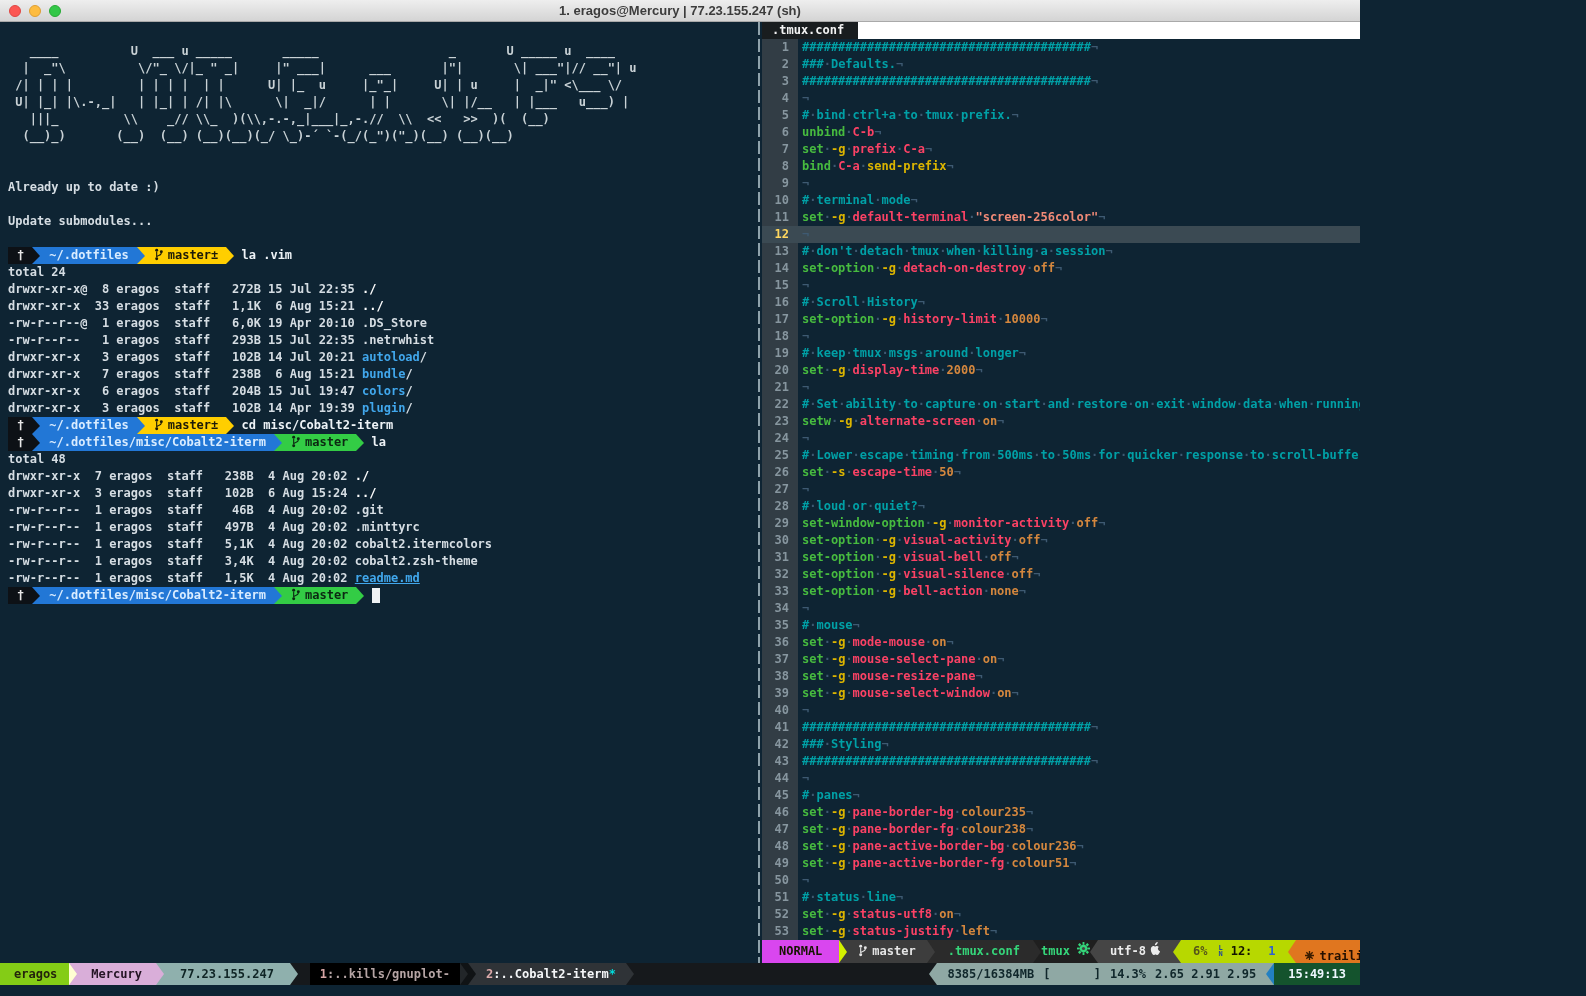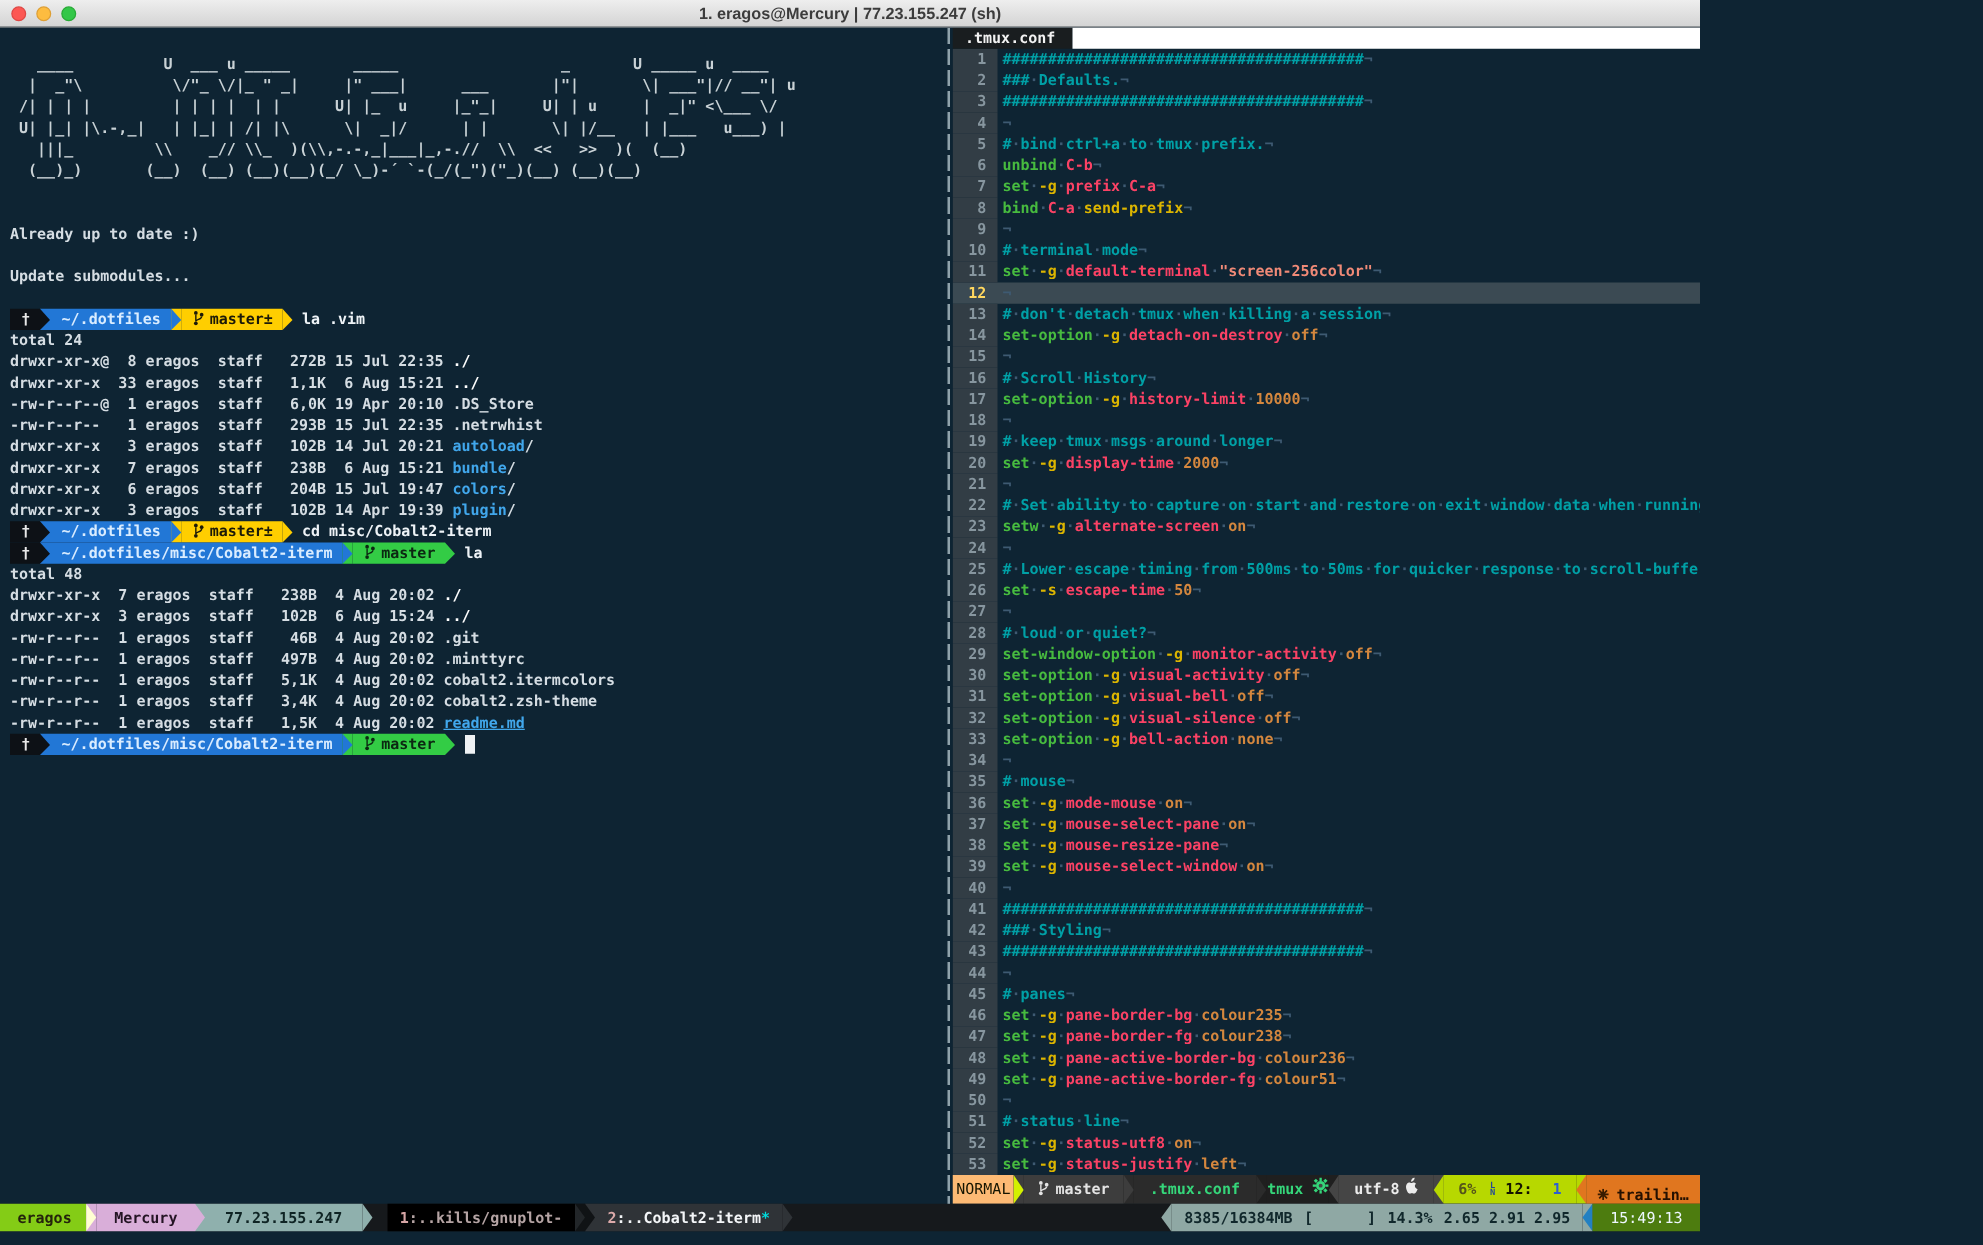--- a/index.html
+++ b/index.html
@@ -59,21 +59,21 @@
   .tk-f { color:#dcb500; }
   .tk-o { color:#fb4265; }
   .tk-s { color:#f08a77; }
   .tk-v { color:#d4873e; }
   .tk-e { color:#3e5a72; }
 
   
   .statusline { margin-top:auto; height:23px; display:flex; align-items:stretch;
                 font-size:12px; line-height:23px; background:#1f1f1f; }
   .sl-seg { display:inline-block; white-space:pre; }
-  .sl-mode { background:#fdba74; color:#151500; font-weight:400; padding:0 3px; }
+  .sl-mode { background:#d946ef; color:#151500; font-weight:700; padding:0 17px; }
   .sl-branch { background:#3d3d3d; color:#e4e4e4; font-weight:600; padding:0 11px; }
   .sl-file { background:#2b2b2b; color:#35d67a; font-weight:600; padding:0 13px; }
   .sl-mid { flex:1; background:#1f1f1f; color:#35d67a; font-weight:700;
             display:flex; align-items:center; justify-content:center; gap:7px; }
   .sl-enc { background:#454545; color:#ececec; font-weight:600; padding:0 12px;
             display:inline-flex; align-items:center; gap:4px; }
   .sl-pos { background:#b7d800; color:#4a4a10; padding:0 12px; display:inline-flex; align-items:center; }
   .pct { color:#55551a; font-weight:600; }
   .ln-icon { display:inline-flex; flex-direction:column; font-size:7px; line-height:5.5px;
              font-weight:700; color:#23489a; font-style:normal; margin:0 8px 0 11px; }
@@ -107,21 +107,21 @@
   .tb-win1 .wf { color:#b5a4a4; font-weight:600; }
   .tb-win2 { background:#2f3337; }
   .tb-win2 .wi { color:#dcaaaa; font-weight:700; }
   .tb-win2 .wn { color:#f4f6f8; font-weight:700; }
   .tb-win2 .wf { color:#00dcdc; font-weight:700; }
   .tb-spacer { flex:1; }
   .tb-mem { background:#8fa8a4; color:#10272b; font-weight:700; padding:0 10px;
             display:inline-flex; align-items:center; }
   .membar { white-space:pre; margin:0 9px; }
   .ld { margin-left:9px; }
-  .tb-time { background:#4d7c0f; color:#eef7ff; font-weight:400; padding:0 14px; }
+  .tb-time { background:#14532d; color:#eef7ff; font-weight:700; padding:0 14px; }
   .tarrow, .tarrowl { width:0; height:0; display:inline-block; }
   .tarrow  { border-top:11px solid transparent; border-bottom:11px solid transparent; border-left:8px solid transparent; }
   .tarrowl { border-top:11px solid transparent; border-bottom:11px solid transparent; border-right:8px solid transparent; }
   .t1 { border-left-color:#ffffd2; background:#d9aed9; }
   .t2 { border-left-color:#d9aed9; background:#8fb0ad; }
   .t3 { border-left-color:#8fb0ad; background:transparent; }
   .t4 { border-left-color:#101315; background:#2f3337; }
   .t4b{ border-left-color:#222629; background:#101315; }
   .t5 { border-left-color:#2f3337; background:transparent; }
   .t6 { border-right-color:#8fa8a4; background:transparent; }

